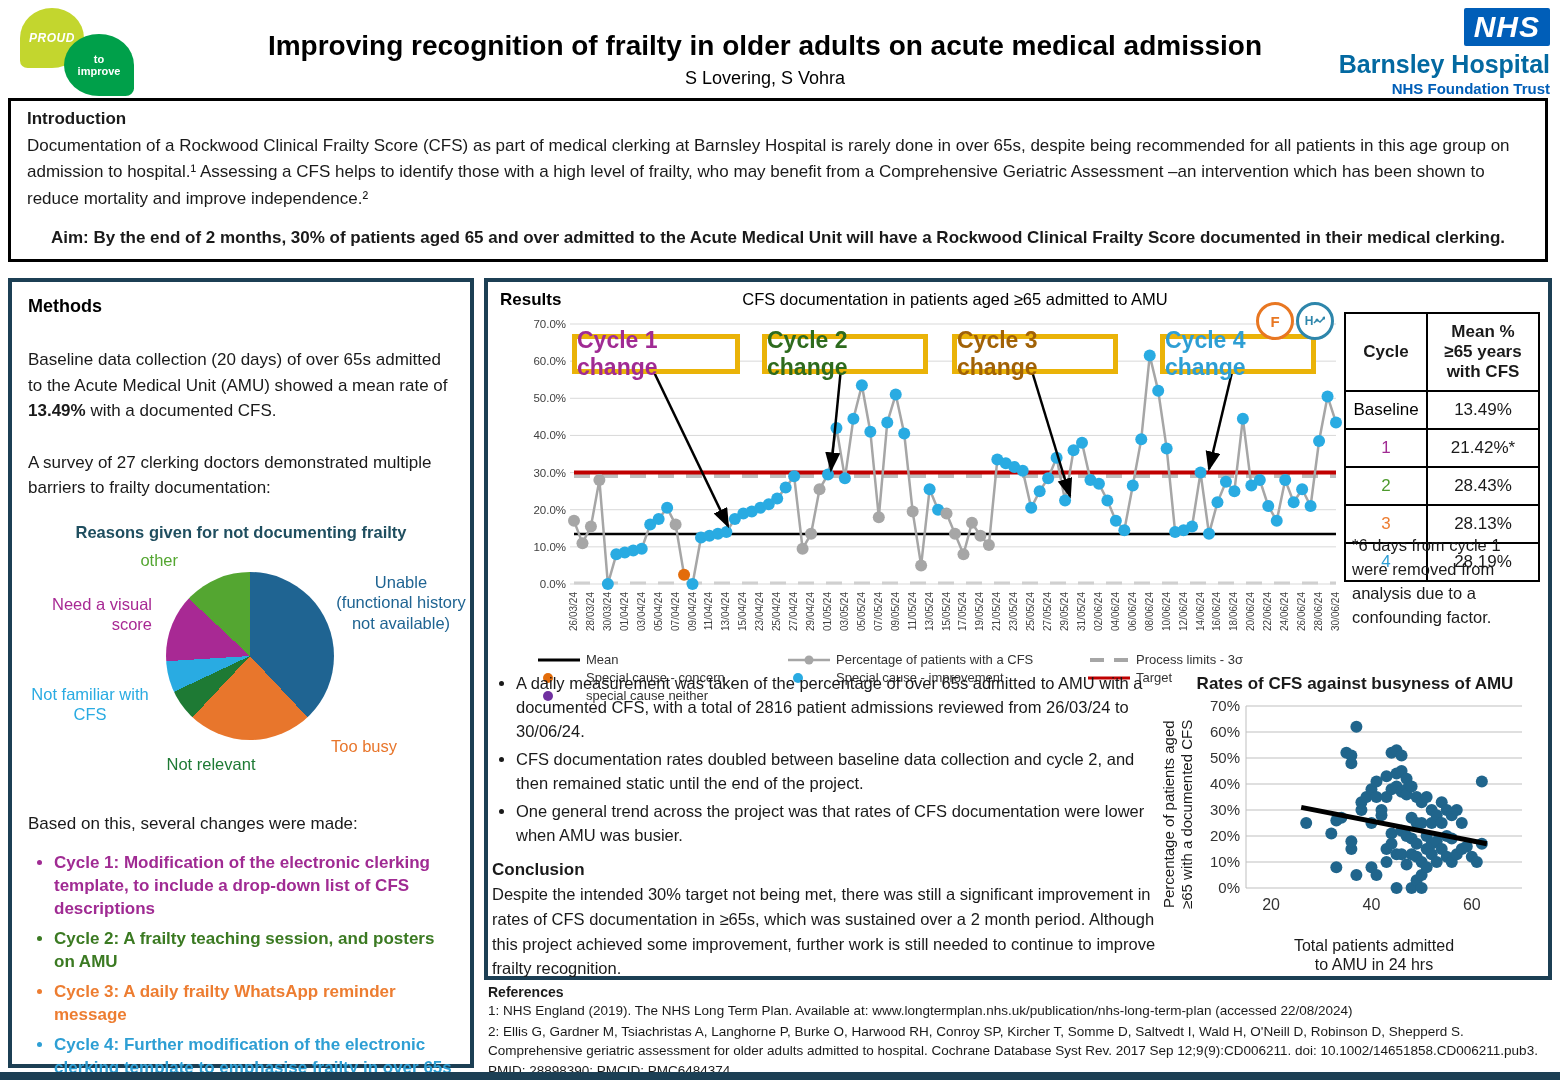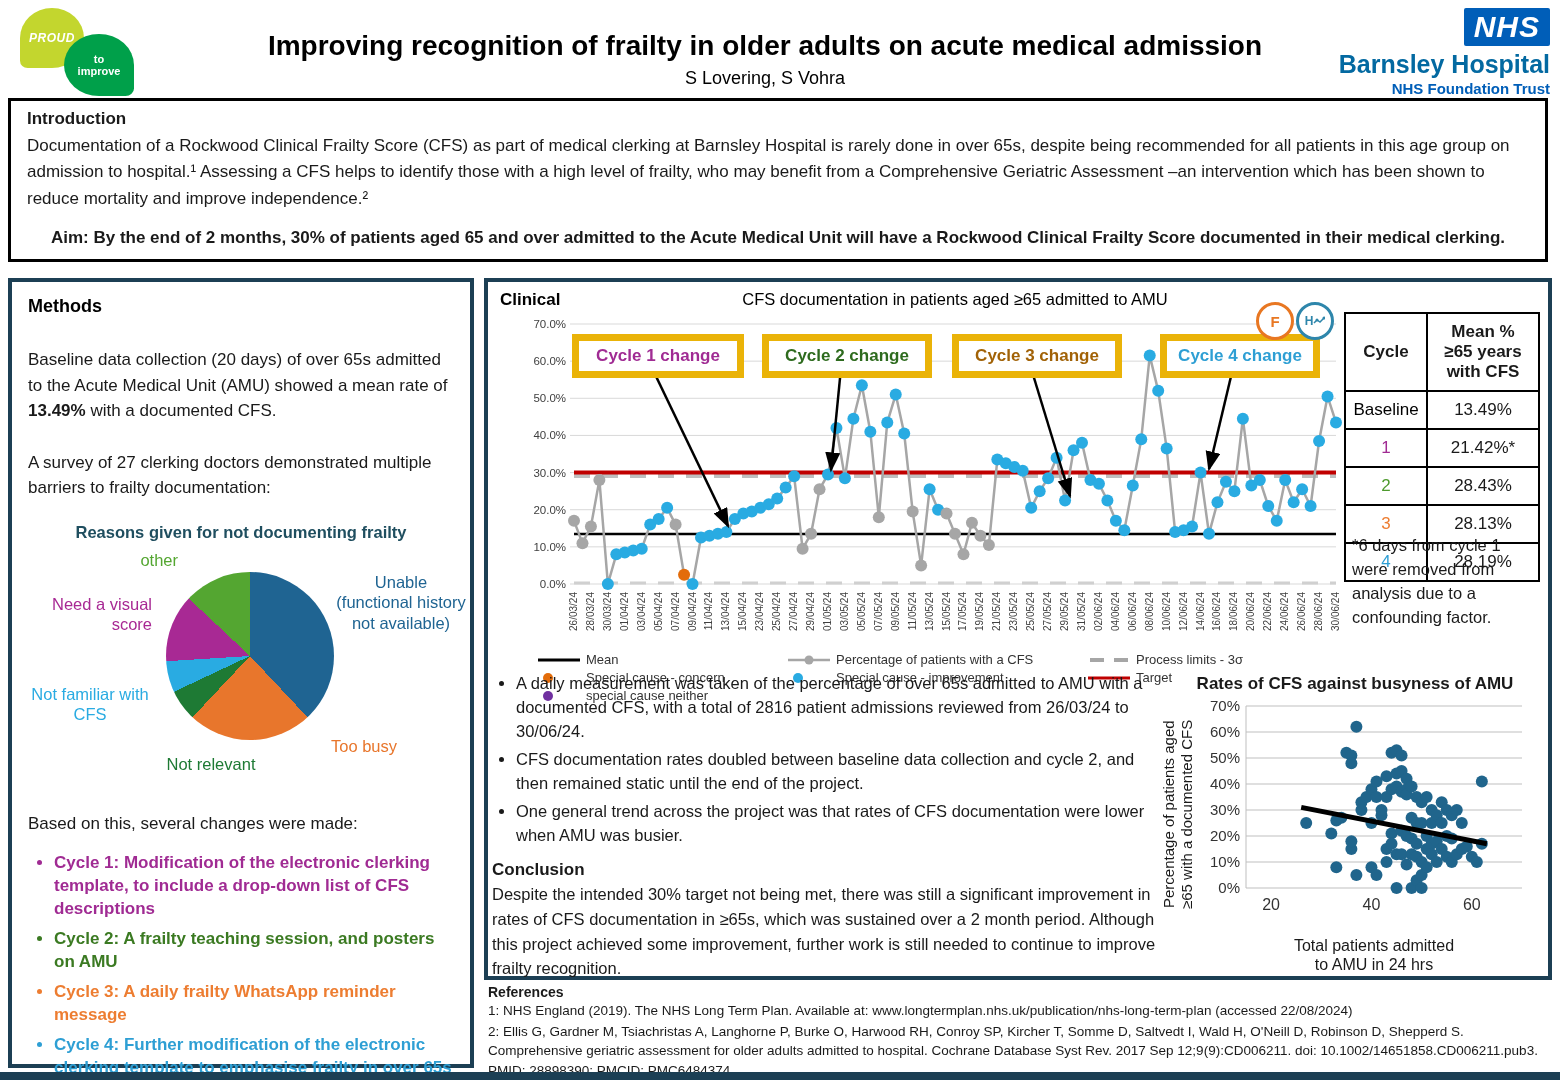--- a/index.html
+++ b/index.html
@@ -44,22 +44,22 @@
   .lab-notfam{left:0px;top:138px;width:124px;text-align:center;}
   .lab-notrel{left:118px;top:208px;width:130px;text-align:center;}
   .lab-busy{left:296px;top:190px;width:80px;text-align:center;}
   .m-changes{font-size:17px;margin-top:16px;}
   ul.cycles{margin:14px 0 0 0;padding-left:26px;}
   ul.cycles li{font-size:17px;font-weight:bold;line-height:1.38;margin-bottom:6px;}
   
   .chart-box{position:absolute;left:36px;top:8px;width:822px;height:418px;}
   .chart-title{text-align:center;font-size:16.5px;color:#000;margin:0 0 0 40px;}
   .chart-svg{position:absolute;left:0;top:26px;}
-  .ann{position:absolute;height:30px;border:7px solid #eab308;background:#fff;z-index:5;
-    display:flex;align-items:center;justify-content:center;font-size:17px;font-weight:bold;}
+  .ann{position:absolute;height:30px;border:5px solid #eab308;background:#fff;z-index:5;
+    display:flex;align-items:center;justify-content:center;font-size:23px;font-weight:bold;}
   .fh-icons{position:absolute;top:12px;right:12px;z-index:6;display:flex;gap:2px;}
   .fh{width:32px;height:32px;border-radius:50%;display:flex;align-items:center;justify-content:center;
      font-weight:bold;font-size:15px;background:#fff;}
   .fh-f{border:3px solid #e87722;color:#e87722;}
   .fh-h{border:3px solid #2e86ab;color:#2e86ab;font-size:12px;}
   .legend{position:absolute;left:14px;top:362px;width:800px;display:grid;
     grid-template-columns:250px 300px 250px;row-gap:3px;font-size:13px;color:#333;}
   .leg-item{display:flex;align-items:center;gap:6px;white-space:nowrap;}
   
   .tbl{position:absolute;left:856px;top:30px;width:196px;border-collapse:collapse;}
@@ -135,21 +135,21 @@
     <p class="m-changes">Based on this, several changes were made:</p>
     <ul class="cycles" id="cycle-list">
         <li style="color: rgb(160, 43, 147);">Cycle 1: Modification of the electronic clerking template, to include a drop-down list of CFS descriptions</li>
         <li style="color: rgb(59, 122, 34);">Cycle 2: A frailty teaching session, and posters on AMU</li>
         <li style="color: rgb(237, 125, 49);">Cycle 3: A daily frailty WhatsApp reminder message</li>
         <li style="color: rgb(46, 159, 212);">Cycle 4: Further modification of the electronic clerking template to emphasise frailty in over 65s</li>
       </ul>
   </div>
 
   <div class="panel panel-results">
-    <h2 class="sec" style="position:absolute;left:12px;top:8px;font-size:17px;">Clinical</h2>
+    <h2 class="sec" style="position:absolute;left:12px;top:8px;font-size:17px;">Results</h2>
 
     <div class="chart-box">
       <p class="chart-title">CFS documentation in patients aged ≥65 admitted to AMU</p>
       <svg id="spc" class="chart-svg" width="822" height="332">
           <defs>
             <marker id="arw" markerWidth="9" markerHeight="8" refX="7" refY="3" orient="auto">
               <path d="M0,0 L8,3 L0,6 z" fill="#000"></path>
             </marker>
           </defs>
           <line x1="46" y1="268" x2="812" y2="268" stroke="#d9d9d9" stroke-width="1"></line>

